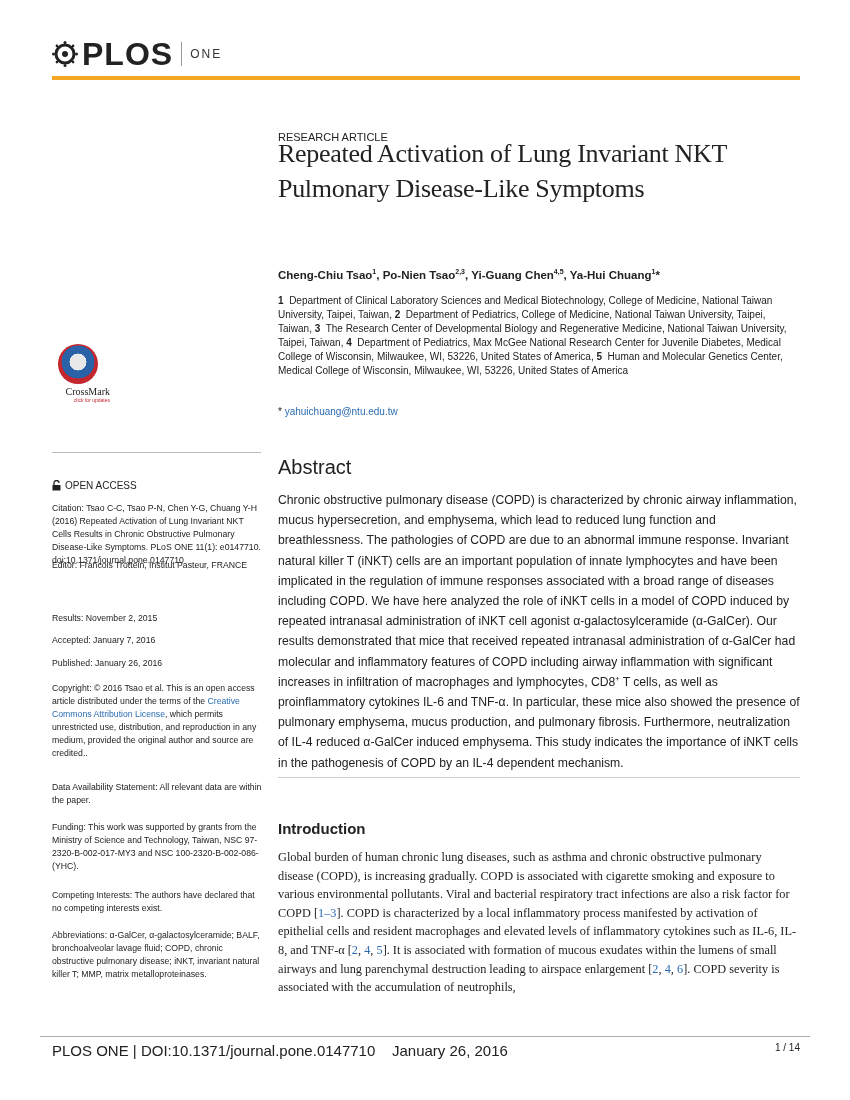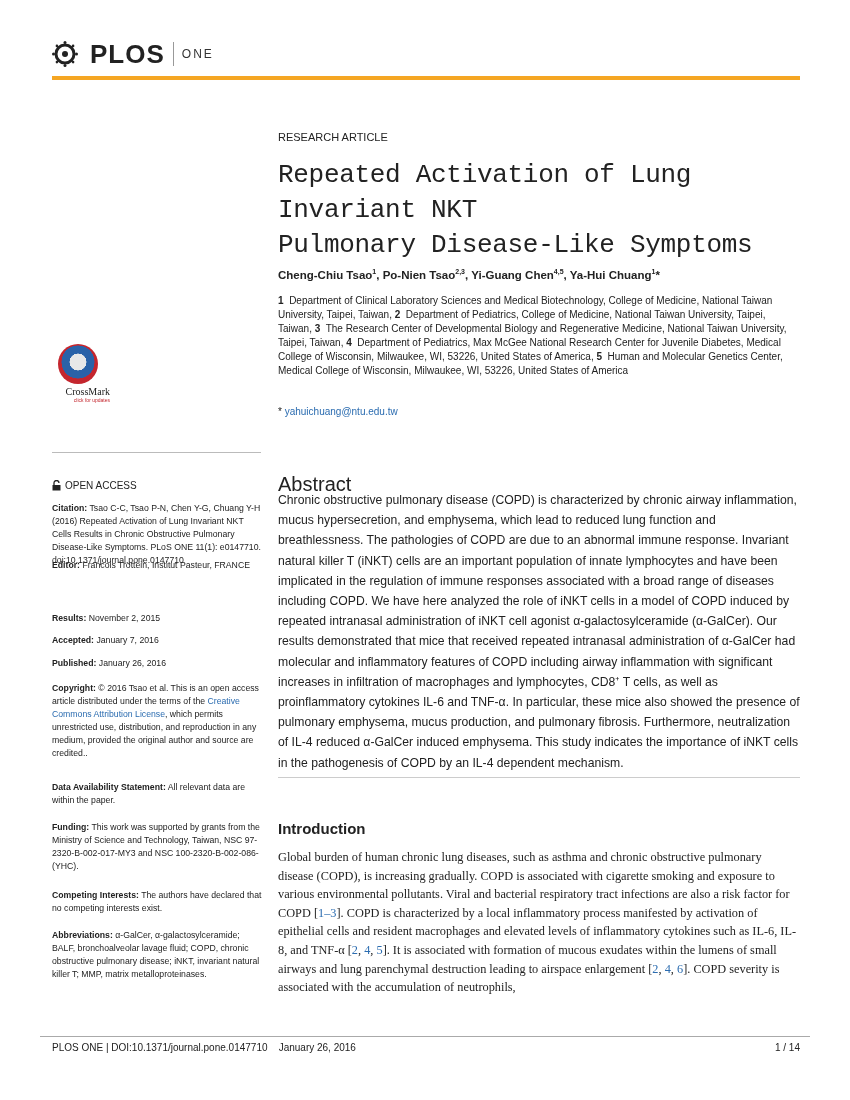--- a/index.html
+++ b/index.html
@@ -1,58 +1,58 @@
 <!DOCTYPE html>
 <html><head>
 <meta charset="utf-8">
 <style>
   html, body { margin:0; padding:0; background:#fff; }
   body { width:850px; height:1100px; position:relative; overflow:hidden; color:#222; font-family:"Liberation Sans", sans-serif; }
   .abs { position:absolute; }
 
   
   #logo { left:52px; top:38px; height:32px; display:flex; align-items:center; }
-  #logo .plos { font-family:"Liberation Sans", sans-serif; font-weight:bold; font-size:26px; letter-spacing:1px; color:#222; margin-left:12px; }
+  #logo .plos { font-family:"Liberation Sans", sans-serif; font-weight:bold; font-size:32px; letter-spacing:1px; color:#222; margin-left:4px; }
   #logo .sep { width:1px; height:24px; background:#999; margin:0 8px 0 8px; }
   #logo .one { font-size:12px; letter-spacing:2px; color:#333; }
   #top-rule { left:52px; top:76px; width:748px; height:4px; background:#f5a623; }
   .article-type { top:131px; font-size:11px; color:#222; }
-  .title { top:158px; font-family:Liberation Mono, monospace; font-size:26px; line-height:35px; color:#222; letter-spacing:-0.3px; }
+  .title { top:136px; font-family:Liberation Serif, serif; font-size:26px; line-height:35px; color:#222; letter-spacing:-0.3px; }
   .authors { top:268px; font-size:11.5px; font-weight:bold; color:#222; }
   .authors sup { font-size:7px; }
   .affils { top:294px; font-size:10px; line-height:14px; color:#222; }
   .affils b { font-weight:bold; }
   .email { top:406px; font-size:10px; color:#2b6cb0; }
   .email .star { color:#222; }
 
   .section-h { font-family:"Liberation Sans", sans-serif; }
-  #abstract-h { left:278px; top:473px; font-size:20px; color:#222; }
+  #abstract-h { left:278px; top:456px; font-size:20px; color:#222; }
   #abstract-body { left:278px; top:490px; width:522px; font-size:12.2px; line-height:20.2px; color:#222; text-align:left; }
   #abstract-rule { left:278px; top:777px; width:522px; height:1px; background:#ccc; }
 
   #intro-h { left:278px; top:820px; font-size:15px; font-weight:bold; color:#222; }
   #intro-body { left:278px; top:848px; width:522px; font-family:"Liberation Serif", serif; font-size:12.3px; line-height:18.6px; color:#222; }
   #intro-body .ref { color:#2b6cb0; }
 
   
   #crossmark { left:46px; top:344px; width:64px; text-align:right; }
   #crossmark .circ { width:40px; height:40px; border-radius:50%; background:radial-gradient(circle at 50% 45%, #e8e8e8 0 28%, #2a62a8 29% 55%, #c4262e 56% 100%); margin:0 auto; }
   #crossmark .cm { font-family:"Liberation Serif", serif; font-size:10px; color:#222; margin-top:2px; }
   #crossmark .cu { font-size:5px; color:#c4262e; }
 
   #side-rule { left:52px; top:452px; width:209px; height:1px; background:#bbb; }
   #open-access { left:52px; top:480px; font-size:10px; color:#222; display:flex; align-items:center; }
   #open-access .lock { width:9px; height:11px; margin-right:4px; }
   .side { left:52px; width:212px; font-size:8.7px; line-height:13px; color:#222; }
-  .side b { font-weight:bold; }
+  .side b { font-weight:normal; }
   .side a { color:#2b6cb0; text-decoration:none; }
 
   
   #footer-rule { left:40px; top:1036px; width:770px; height:1px; background:#aaa; }
-  #footer-left { left:52px; top:1042px; font-size:10px; color:#222;text-align:right; }
+  #footer-left { left:52px; top:1042px; font-size:15px; color:#222;text-align:right; }
   #footer-right { right:50px; top:1042px; font-size:10px; color:#222; }
 </style>
 </head>
 <body>
 
 <div id="logo" class="abs">
   <svg width="26" height="26" viewBox="0 0 26 26">
     <circle cx="13" cy="13" r="9" fill="none" stroke="#222" stroke-width="3"></circle>
     <circle cx="13" cy="13" r="3" fill="#222"></circle>
     <g fill="#222">

